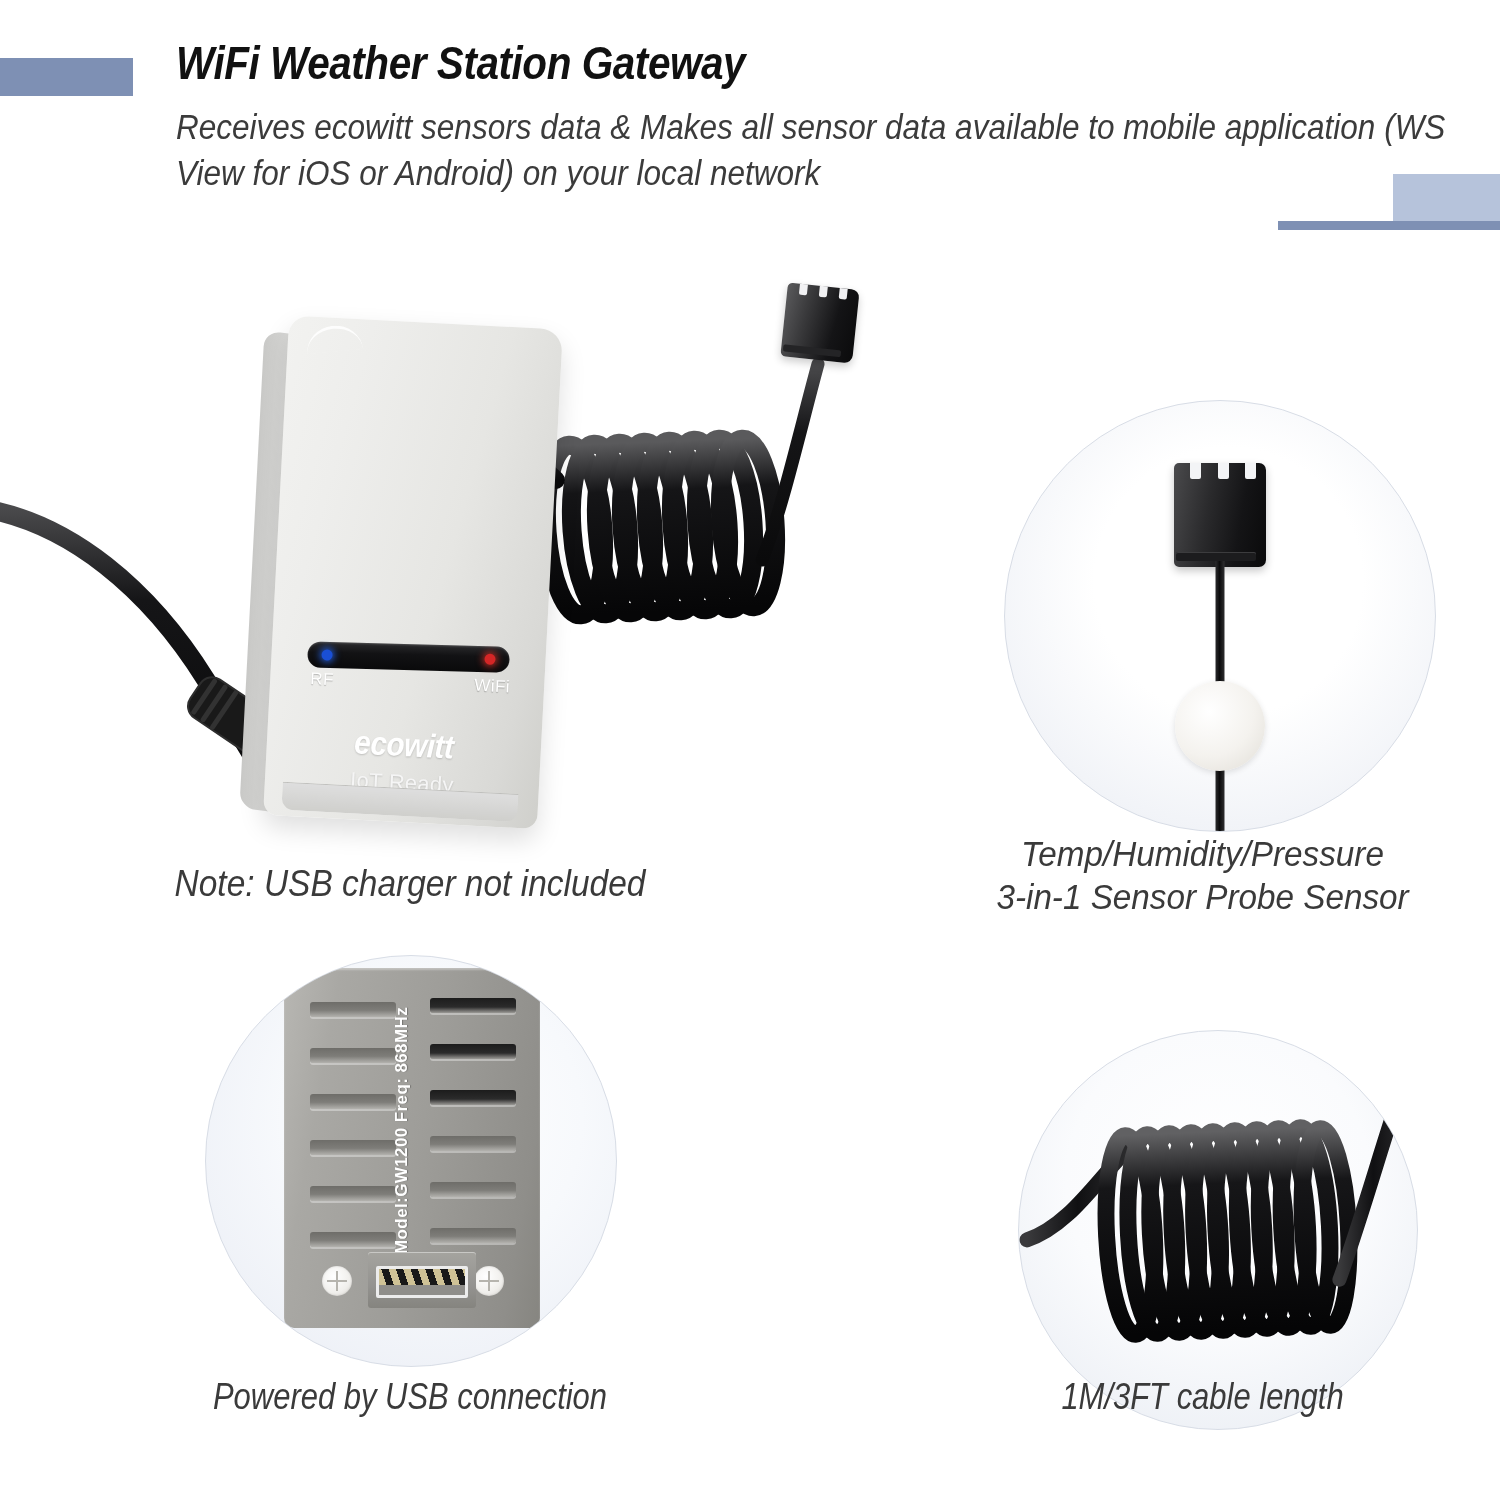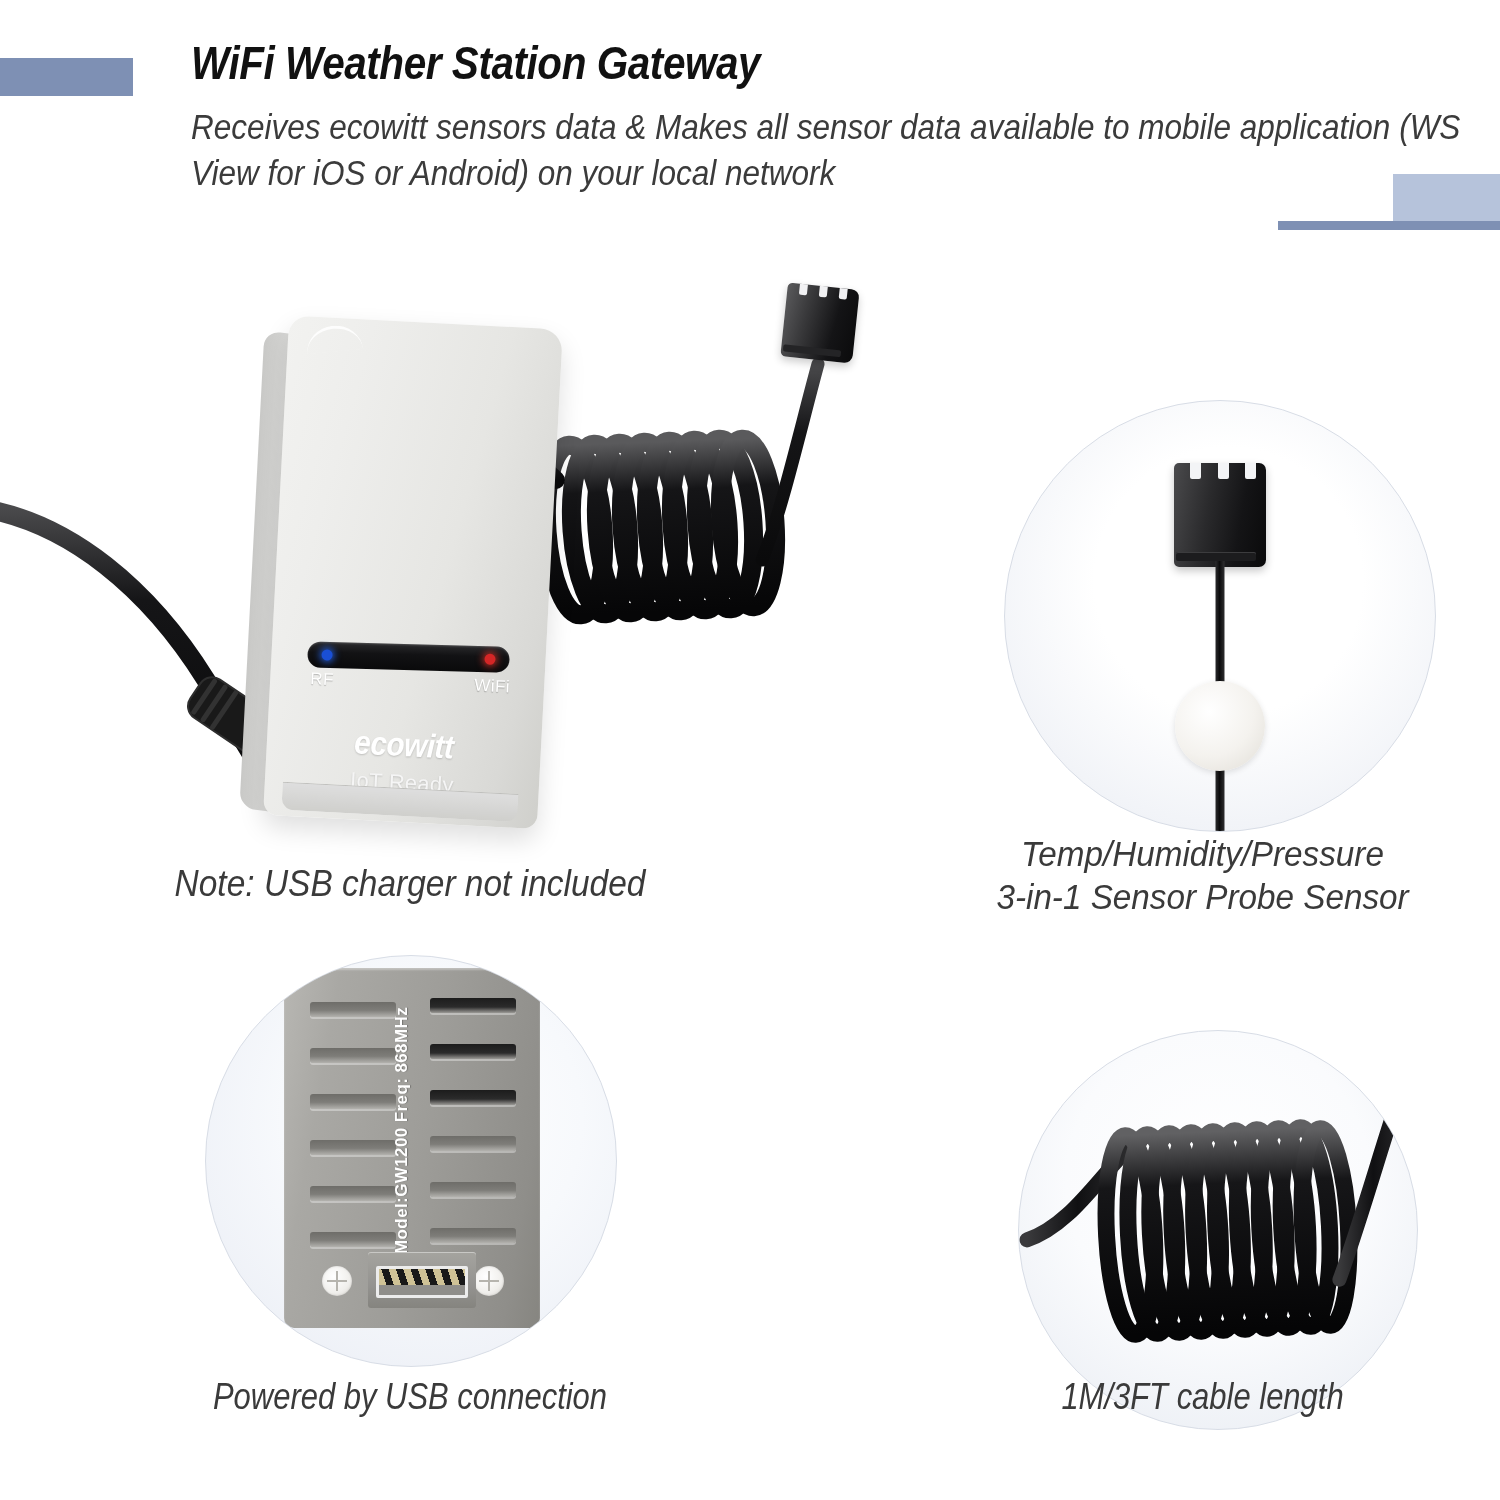--- a/index.html
+++ b/index.html
@@ -22,21 +22,21 @@
     width: 107px; height: 48px;
     background: #B6C3DB;
   }
   .deco-bar-right {
     position: absolute; left: 1278px; top: 221px;
     width: 222px; height: 9px;
     background: #7E90B4;
   }
 
   
-  .header { position: absolute; left: 191px; top: 36px; width: 1300px; }
+  .header { position: absolute; left: 176px; top: 36px; width: 1300px; }
   .title {
     font-family: "Liberation Sans", sans-serif;
     font-weight: bold; font-style: italic;
     font-size: 46px; letter-spacing: -0.5px;
     color: #111111;
     transform: scaleX(0.88); transform-origin: left center;
     white-space: nowrap;
   }
   .subtitle {
     margin-top: 14px;

